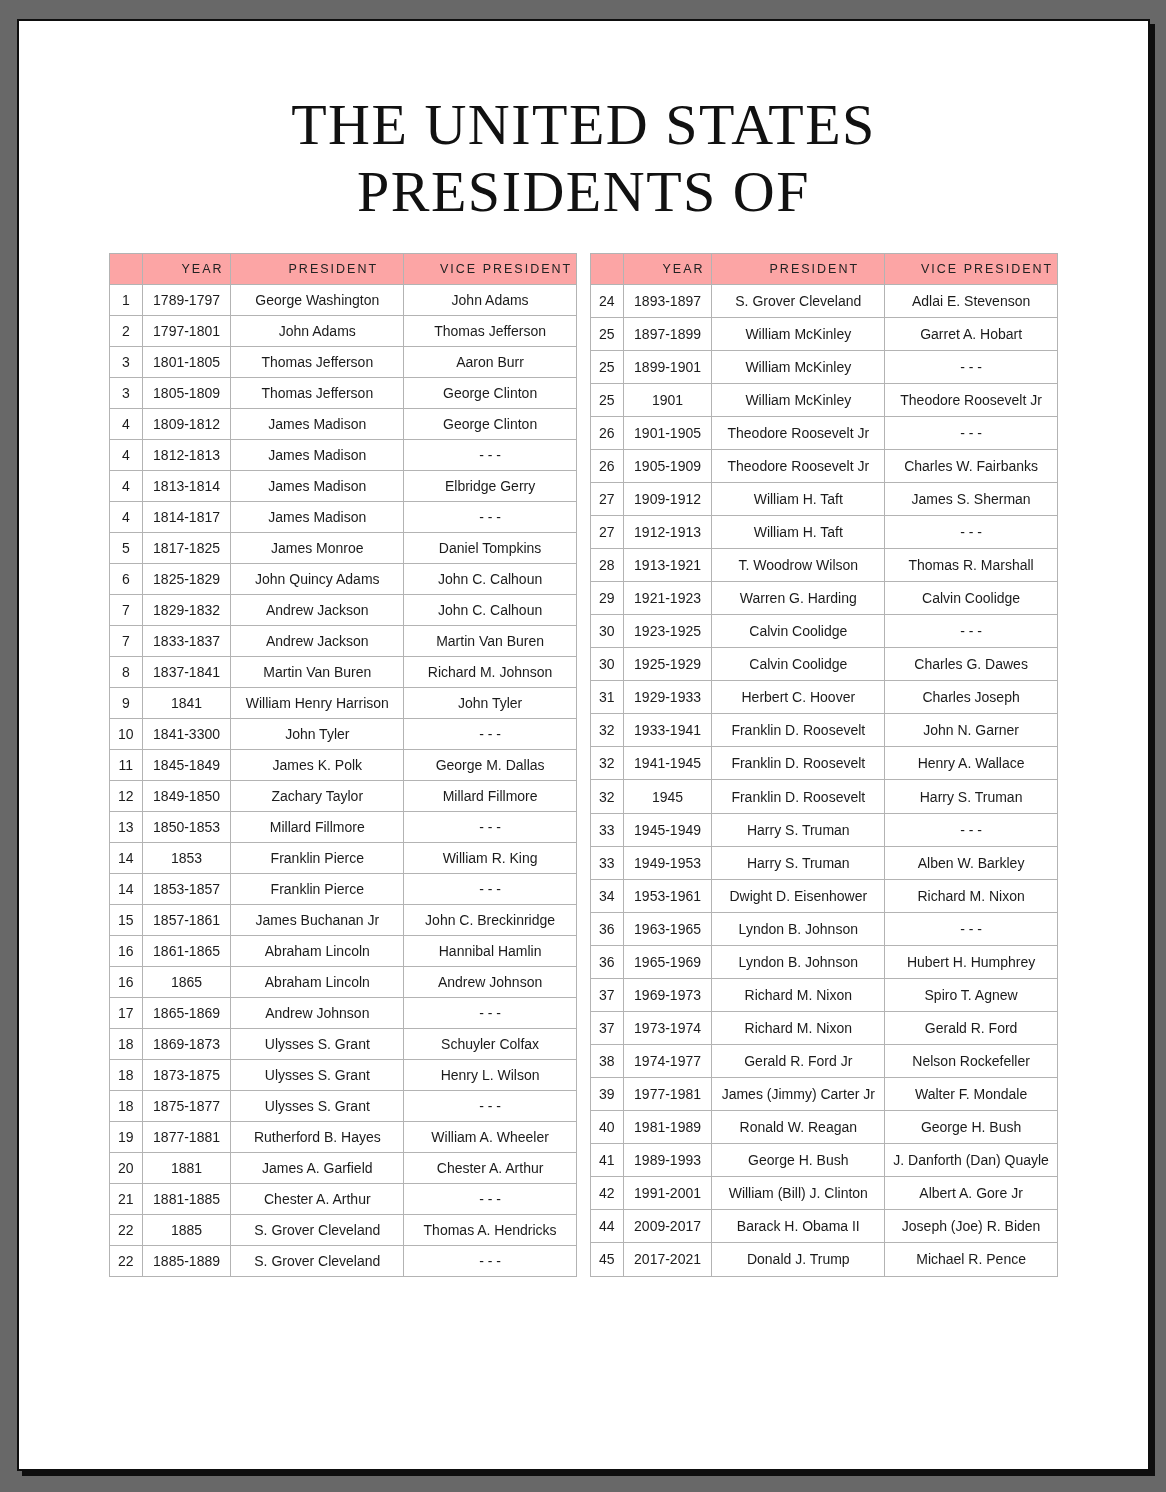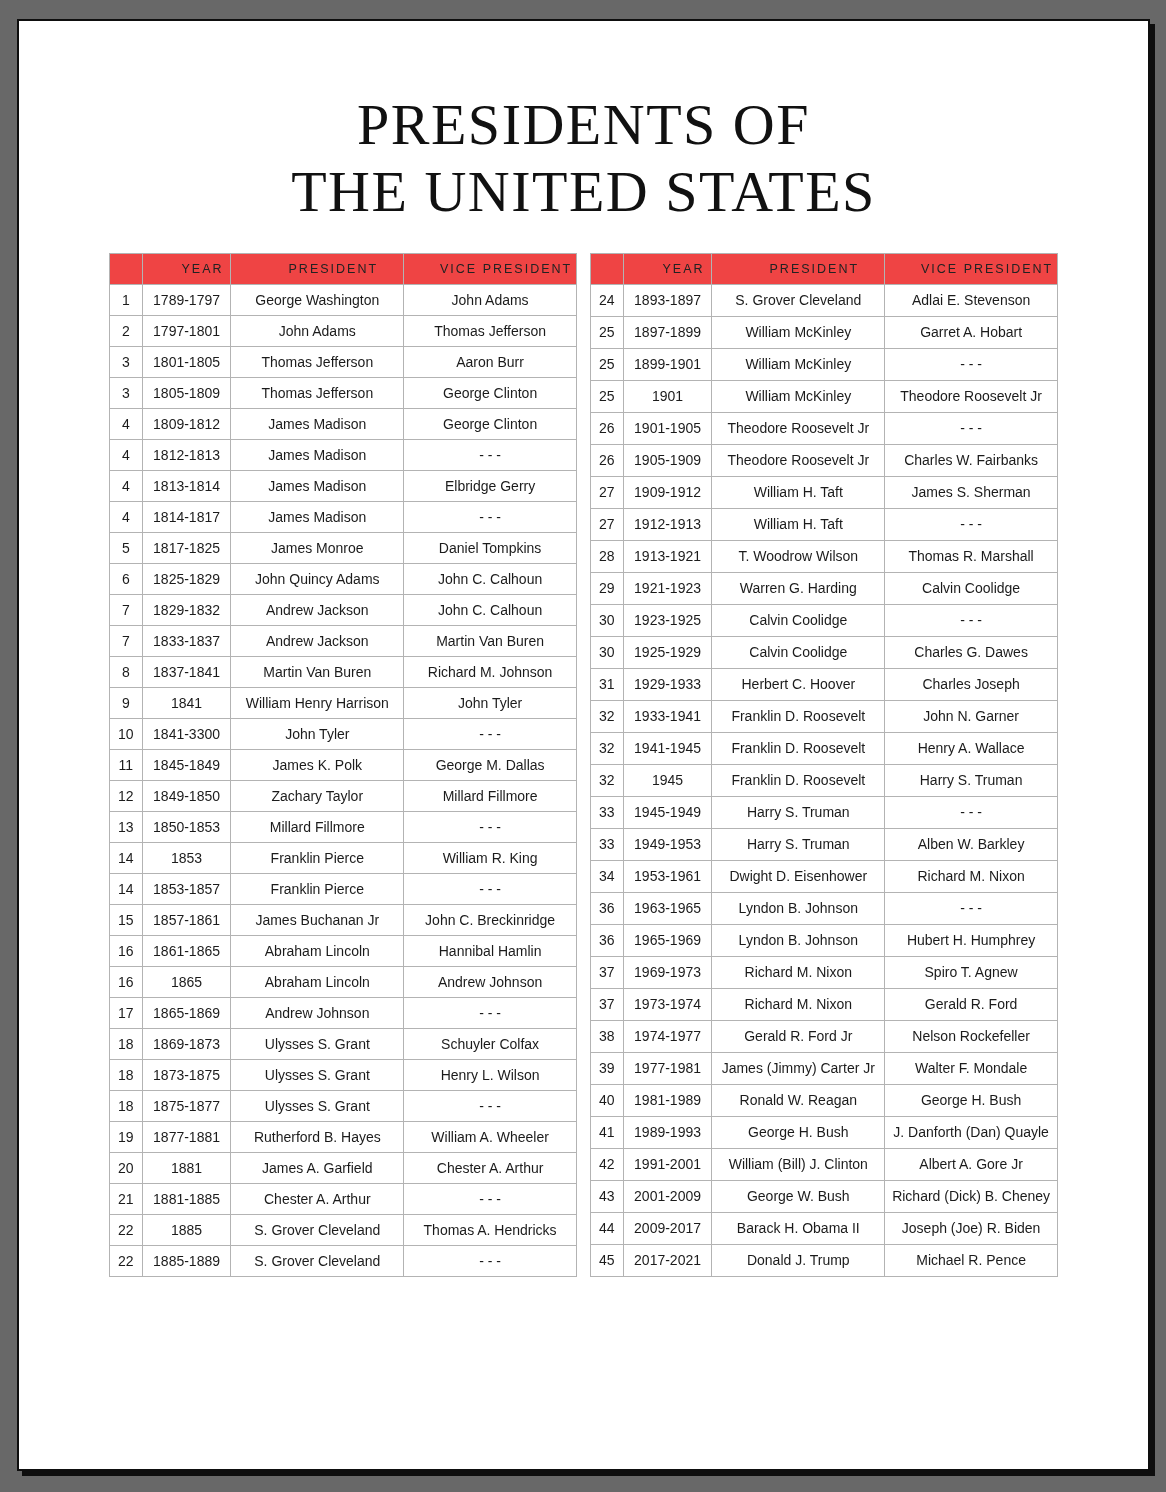--- a/index.html
+++ b/index.html
@@ -44,39 +44,39 @@
   th, td {
     border: 1px solid #b3b3b3;
     height: 31px;
     padding: 0 3px;
     text-align: center;
     vertical-align: middle;
     overflow: hidden;
     white-space: nowrap;
   }
   th {
-    background: #ef4444;
+    background: #fca5a5;
     font-weight: 400;
     font-size: 12.5px;
     letter-spacing: 2px;
     color: #222222;
     padding-left: 35px;
   }
   col.c-num  { width: 7%; }
   col.c-year { width: 19%; }
   col.c-pres { width: 37%; }
   col.c-vice { width: 37%; }
 </style>
 </head>
 <body>
 
 <div class="page">
   <h1 class="title">
+    <div>THE UNITED STATES</div>
     <div>PRESIDENTS OF</div>
-    <div>THE UNITED STATES</div>
   </h1>
 
   <div class="tables">
     <table>
       <colgroup>
         <col class="c-num">
           <col class="c-year">
           <col class="c-pres">
           <col class="c-vice">
       </colgroup>
@@ -461,26 +461,20 @@
             <td>George H. Bush</td>
             <td>J. Danforth (Dan) Quayle</td>
           </tr>
           <tr>
             <td>42</td>
             <td>1991-2001</td>
             <td>William (Bill) J. Clinton</td>
             <td>Albert A. Gore Jr</td>
           </tr>
           <tr>
-            <td>43</td>
-            <td>2001-2009</td>
-            <td>George W. Bush</td>
-            <td>Richard (Dick) B. Cheney</td>
-          </tr>
-          <tr>
             <td>44</td>
             <td>2009-2017</td>
             <td>Barack H. Obama II</td>
             <td>Joseph (Joe) R. Biden</td>
           </tr>
           <tr>
             <td>45</td>
             <td>2017-2021</td>
             <td>Donald J. Trump</td>
             <td>Michael R. Pence</td>

